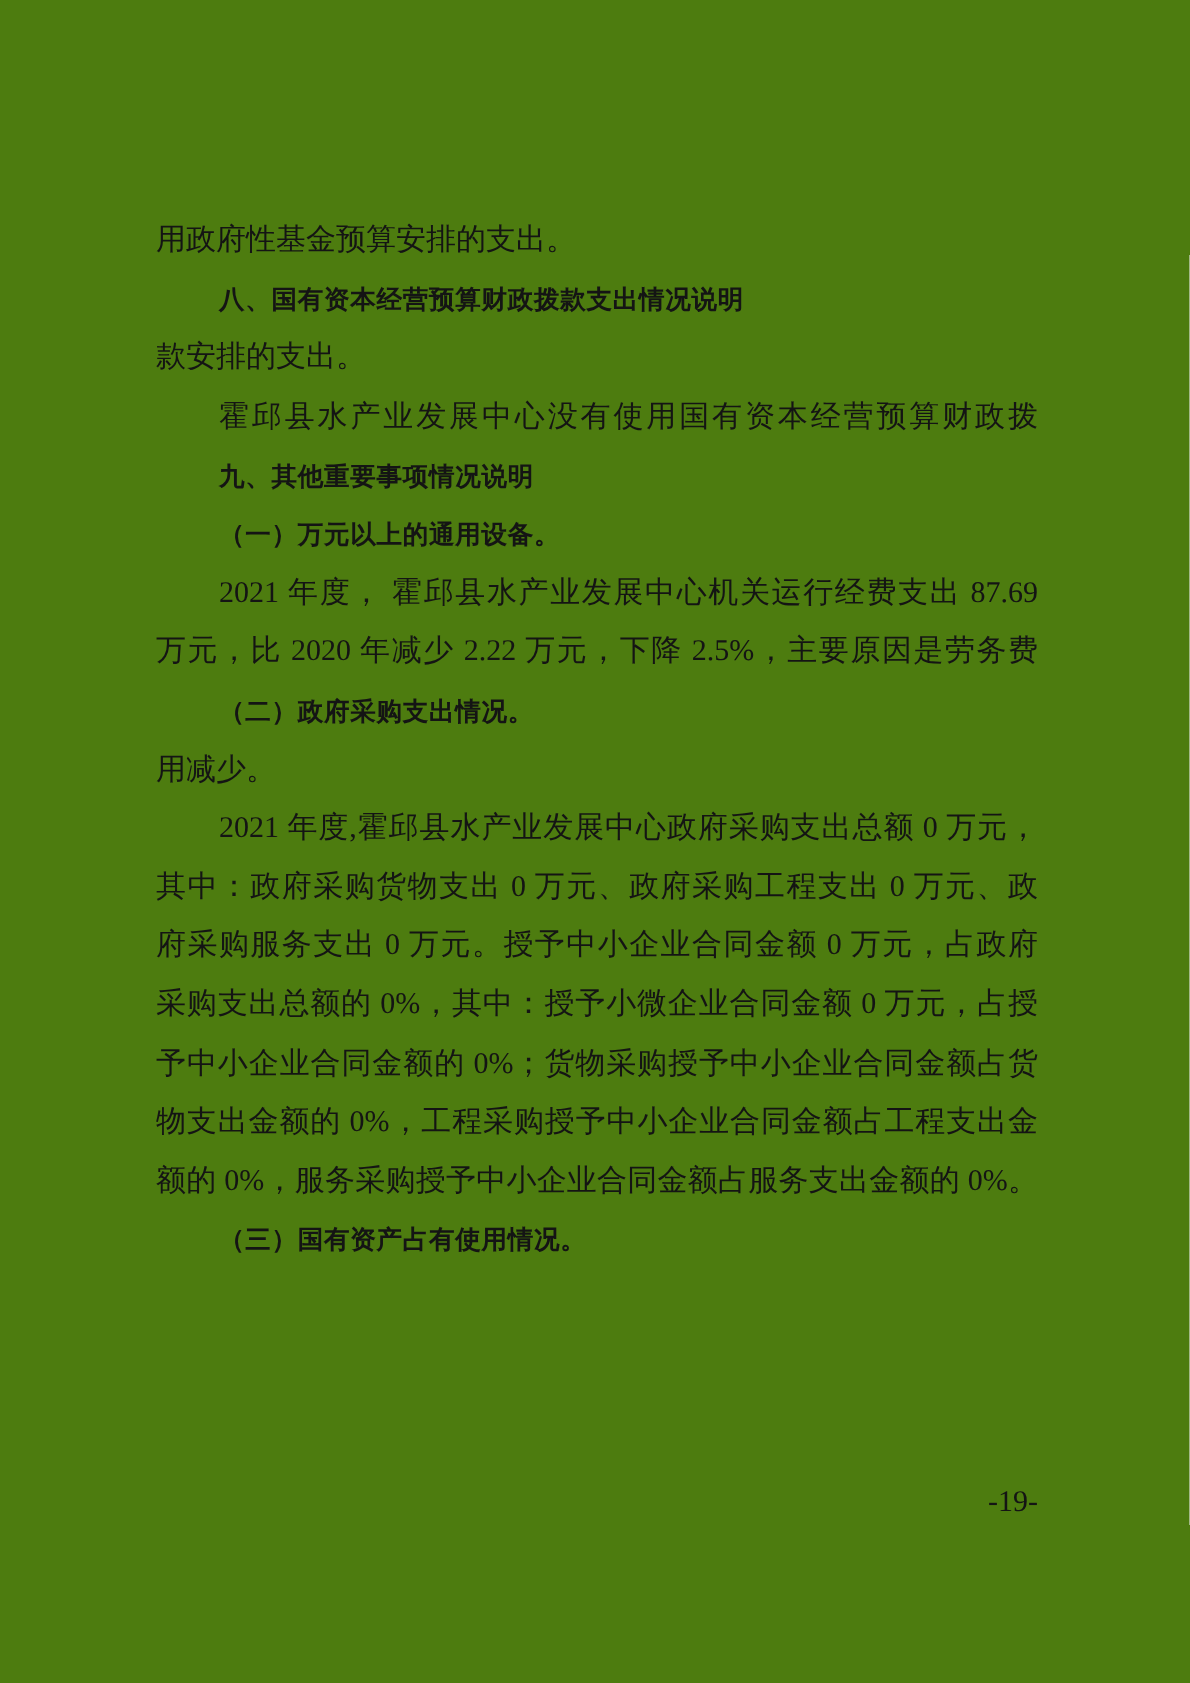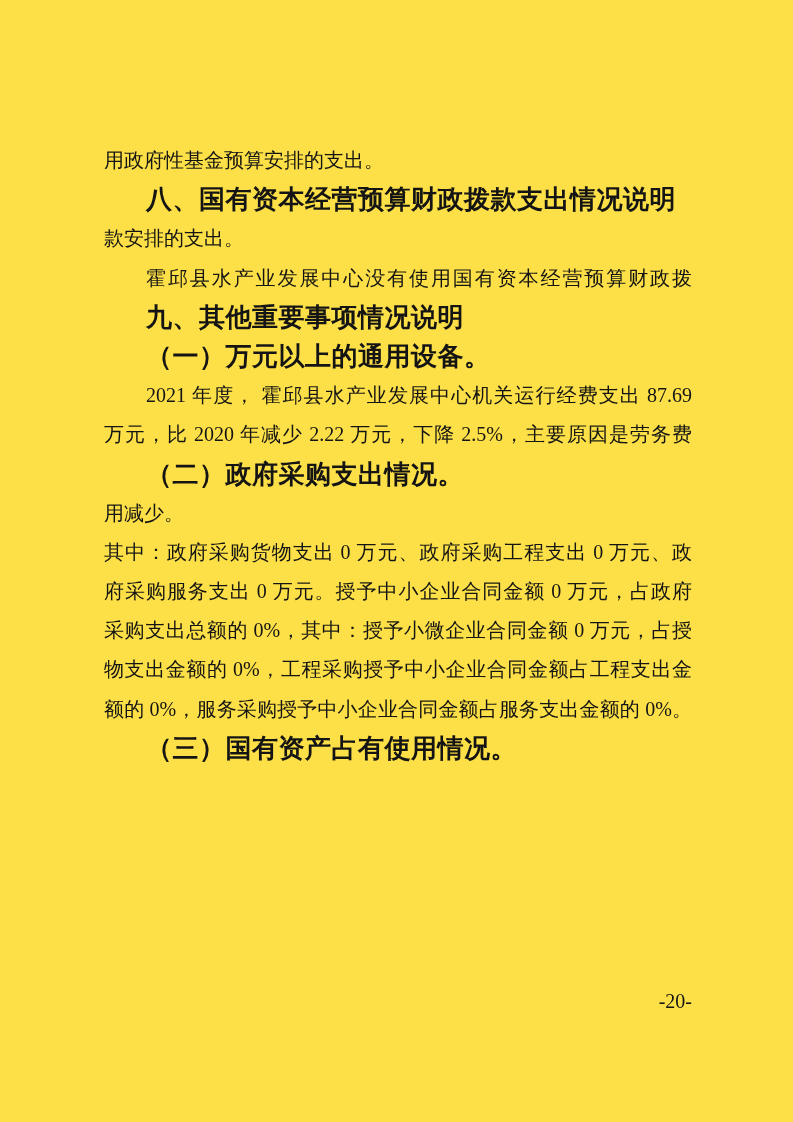--- a/index.html
+++ b/index.html
@@ -1,21 +1,21 @@
 <!DOCTYPE html>
 <html><head>
 <meta charset="utf-8">
 <style>
   html, body { margin: 0; padding: 0; background: #e9e9e9; }
   .page {
     position: relative;
     width: 793px;
     height: 1122px;
     margin: 0 auto;
-    background: #fde047;
+    background: #4d7c0f;
     color: #141414;
     font-family: "Liberation Serif", "DejaVu Serif", serif;
     overflow: hidden;
   }
   .text-block {
     position: absolute;
     left: 104px;
     top: 141px;
     width: 588px;
   }
@@ -24,21 +24,21 @@
     line-height: 39.2px;
     font-size: 20px;
     white-space: normal;
   }
   .body { font-family: "Liberation Serif", "DejaVu Serif", serif; }
   .ind { text-indent: 42px; }
   .j { text-align: justify; text-align-last: justify; }
   .head {
     font-family: "Liberation Sans", "DejaVu Sans", sans-serif;
     font-weight: bold;
-    font-size: 26px;
+    font-size: 17px;
     text-indent: 42px;
     letter-spacing: 0.5px;
   }
   .page-number {
     position: absolute;
     top: 989px;
     right: 101px;
     font-size: 20px;
     line-height: 24px;
     font-family: "Liberation Serif", "DejaVu Serif", serif;
@@ -53,21 +53,23 @@
     <div class="line body">用政府性基金预算安排的支出。</div>
     <div class="line head">八、国有资本经营预算财政拨款支出情况说明</div>
     <div class="line body">款安排的支出。</div>
     <div class="line body ind j">霍邱县水产业发展中心没有使用国有资本经营预算财政拨</div>
     <div class="line head">九、其他重要事项情况说明</div>
     <div class="line head">（一）万元以上的通用设备。</div>
     <div class="line body ind j">2021 年度， 霍邱县水产业发展中心机关运行经费支出 87.69</div>
     <div class="line body j">万元，比 2020 年减少 2.22 万元，下降 2.5%，主要原因是劳务费</div>
     <div class="line head">（二）政府采购支出情况。</div>
     <div class="line body">用减少。</div>
+    <div class="line body ind j">2021 年度,霍邱县水产业发展中心政府采购支出总额 0 万元，</div>
     <div class="line body j">其中：政府采购货物支出 0 万元、政府采购工程支出 0 万元、政</div>
     <div class="line body j">府采购服务支出 0 万元。授予中小企业合同金额 0 万元，占政府</div>
     <div class="line body j">采购支出总额的 0%，其中：授予小微企业合同金额 0 万元，占授</div>
+    <div class="line body j">予中小企业合同金额的 0%；货物采购授予中小企业合同金额占货</div>
     <div class="line body j">物支出金额的 0%，工程采购授予中小企业合同金额占工程支出金</div>
     <div class="line body j">额的 0%，服务采购授予中小企业合同金额占服务支出金额的 0%。</div>
     <div class="line head">（三）国有资产占有使用情况。</div>
   </div>
-  <div class="page-number">-20-</div>
+  <div class="page-number">-19-</div>
 </div>
 
 </body></html>

